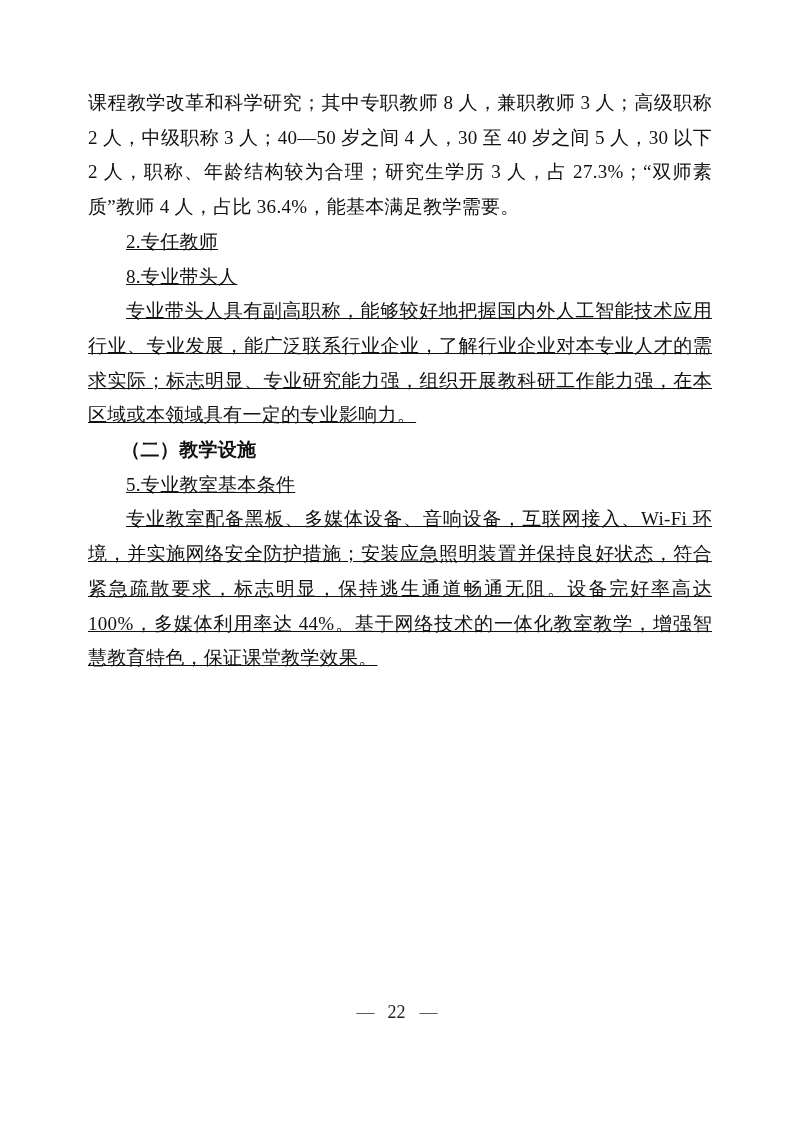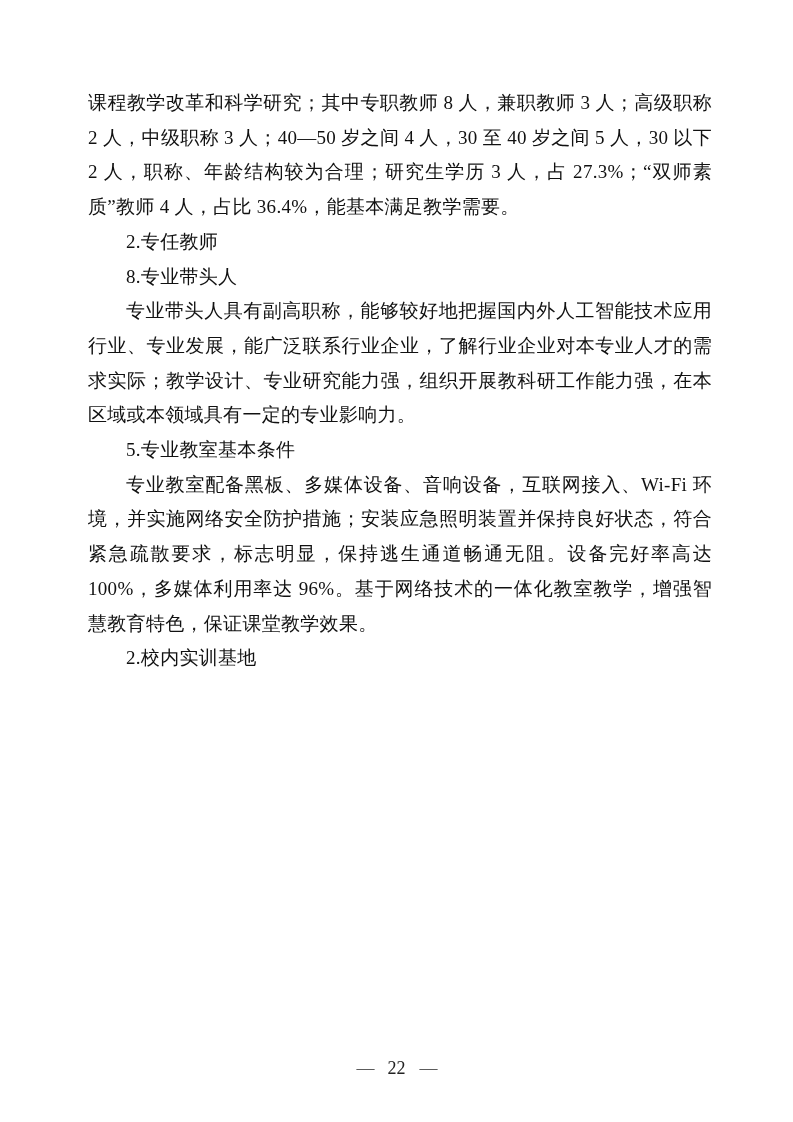--- a/index.html
+++ b/index.html
@@ -28,32 +28,33 @@
   }
   .content p {
     margin: 0;
     padding: 0;
     text-align: justify;
     text-justify: inter-ideograph;
     letter-spacing: 0.3px;
   }
   .indent {
     text-indent: 2em;
+    text-decoration: underline;
   }
   .section-heading {
     font-weight: bold;
     font-family: "Liberation Sans", "DejaVu Sans", sans-serif;
     text-indent: 1.75em;
     letter-spacing: 0.5px;
   }
   .page-footer {
     position: absolute;
     left: 0;
     right: 0;
-    top: 1058px;
+    top: 1002px;
     text-align: center;
     font-size: 18px;
     color: #222222;
   }
   .page-footer .dash {
     color: #555555;
     margin: 0 14px;
     letter-spacing: -1px;
   }
   .page-footer .num {
@@ -61,22 +62,22 @@
   }
 </style>
 </head>
 <body>
 
 <div class="page">
   <main class="content">
     <p class="body">课程教学改革和科学研究；其中专职教师 8 人，兼职教师 3 人；高级职称 2 人，中级职称 3 人；40—50 岁之间 4 人，30 至 40 岁之间 5 人，30 以下 2 人，职称、年龄结构较为合理；研究生学历 3 人，占 27.3%；“双师素质”教师 4 人，占比 36.4%，能基本满足教学需要。</p>
     <p class="indent">2.专任教师</p>
     <p class="indent">8.专业带头人</p>
-    <p class="indent">专业带头人具有副高职称，能够较好地把握国内外人工智能技术应用行业、专业发展，能广泛联系行业企业，了解行业企业对本专业人才的需求实际；教学设计、专业研究能力强，组织开展教科研工作能力强，在本区域或本领域具有一定的专业影响力。</p>
+    <p class="indent">专业带头人具有副高职称，能够较好地把握国内外人工智能技术应用行业、专业发展，能广泛联系行业企业，了解行业企业对本专业人才的需求实际；标志明显、专业研究能力强，组织开展教科研工作能力强，在本区域或本领域具有一定的专业影响力。</p>
+    <p class="section-heading">（二）教学设施</p>
     <p class="indent">5.专业教室基本条件</p>
-    <p class="indent">专业教室配备黑板、多媒体设备、音响设备，互联网接入、Wi-Fi 环境，并实施网络安全防护措施；安装应急照明装置并保持良好状态，符合紧急疏散要求，标志明显，保持逃生通道畅通无阻。设备完好率高达 100%，多媒体利用率达 96%。基于网络技术的一体化教室教学，增强智慧教育特色，保证课堂教学效果。</p>
-    <p class="indent">2.校内实训基地</p>
+    <p class="indent">专业教室配备黑板、多媒体设备、音响设备，互联网接入、Wi-Fi 环境，并实施网络安全防护措施；安装应急照明装置并保持良好状态，符合紧急疏散要求，标志明显，保持逃生通道畅通无阻。设备完好率高达 100%，多媒体利用率达 44%。基于网络技术的一体化教室教学，增强智慧教育特色，保证课堂教学效果。</p>
   </main>
 
   <footer class="page-footer">
     <span class="dash">—</span><span class="num">22</span><span class="dash">—</span>
   </footer>
 </div>
 
 </body></html>

